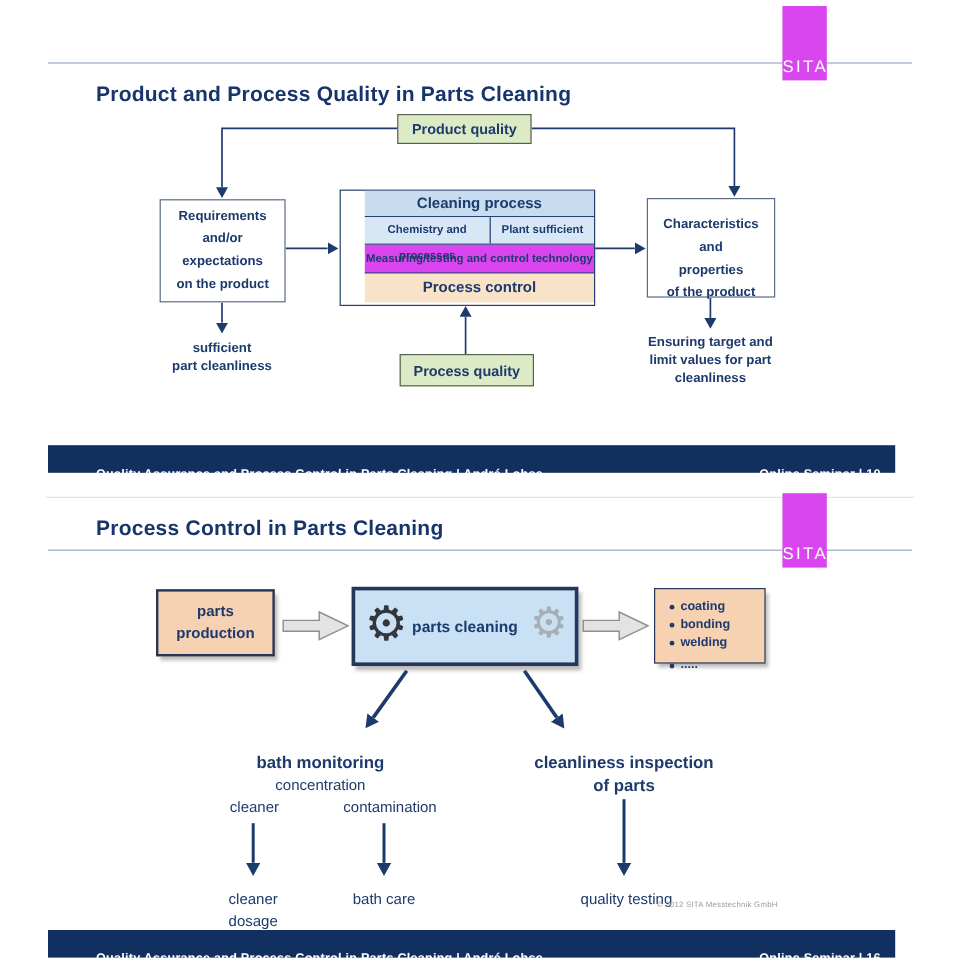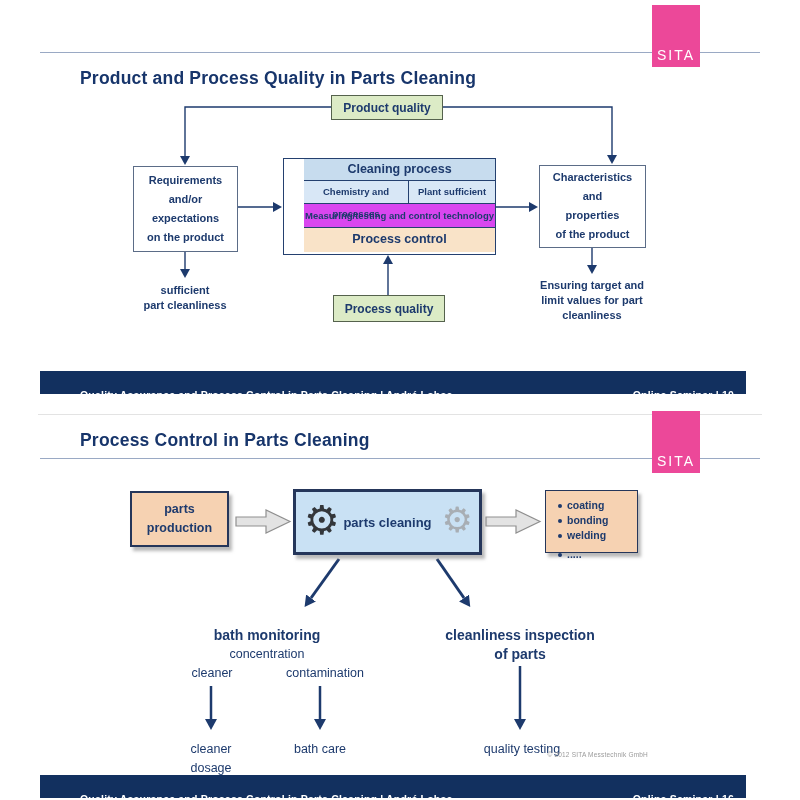--- a/index.html
+++ b/index.html
@@ -6,21 +6,21 @@
   html,body { background:#fff; }
   body { font-family:"Liberation Sans", sans-serif; }
   #page { position:relative; width:800px; height:800px; background:#ffffff; overflow:hidden; }
 
   .slide { position:absolute; left:0; width:800px; height:400px; }
   #slide1 { top:0; }
   #slide2 { top:400px; }
 
   .slide-title { position:absolute; left:80px; font-size:17.5px; font-weight:800; color:#17356b; letter-spacing:.2px; }
   .header-line { position:absolute; left:40px; width:720px; height:0; border-top:1px solid #9aa9c4; }
-  .sita-logo { position:absolute; left:652px; width:48px; height:62px; background:#ec4899;padding-left:17px; }
+  .sita-logo { position:absolute; left:652px; width:37px; height:62px; background:#d946ef;padding-left:17px; }
   .sita-logo span { position:absolute; bottom:4px; left:0; right:0; text-align:center; color:#ffffff; font-size:14px; letter-spacing:2px; font-weight:400; }
 
   .svg-overlay { position:absolute; left:0; top:0; width:800px; height:400px; pointer-events:none; }
 
   
   .q-box { position:absolute; background:#dcebc6; border:1.5px solid #55624d; display:flex; align-items:center; justify-content:center; font-size:12px; font-weight:700; color:#1d3a6d; }
   .side-box { position:absolute; background:#ffffff; border:1.2px solid #5b6c87; text-align:center; color:#1d3a6d; font-size:11px; font-weight:600; line-height:19px; }
   .center-box { position:absolute; left:283px; top:158px; width:213px; height:97px; border:1.3px solid #24406f; color:#1d3a6d; text-align:center;padding-left:20px; }
   .row1 { height:22px; background:#c7dcee; border-bottom:1.3px solid #24406f; font-size:12.5px; font-weight:700; line-height:21px; }
   .row2 { height:23px; background:#d8e7f6; border-bottom:1.3px solid #24406f; display:flex; }
@@ -91,21 +91,21 @@
     <div class="center-box">
       <div class="row1">Cleaning process</div>
       <div class="row2">
         <div class="cell c1">Chemistry and processes</div>
         <div class="cell c2">Plant sufficient</div>
       </div>
       <div class="row3">Measuring/testing and control technology</div>
       <div class="row4">Process control</div>
     </div>
 
-    <div class="side-box" style="left:539px; top:165px; width:107px; height:83px; padding-top:2px;">
+    <div class="side-box" style="left:539px; top:165px; width:107px; height:83px; padding-top:12px;">
       <div>Characteristics</div>
       <div>and</div>
       <div>properties</div>
       <div>of the product</div>
     </div>
 
     <div class="note" style="left:115px; top:283px; width:140px;">
       <div>sufficient</div>
       <div>part cleanliness</div>
     </div>

